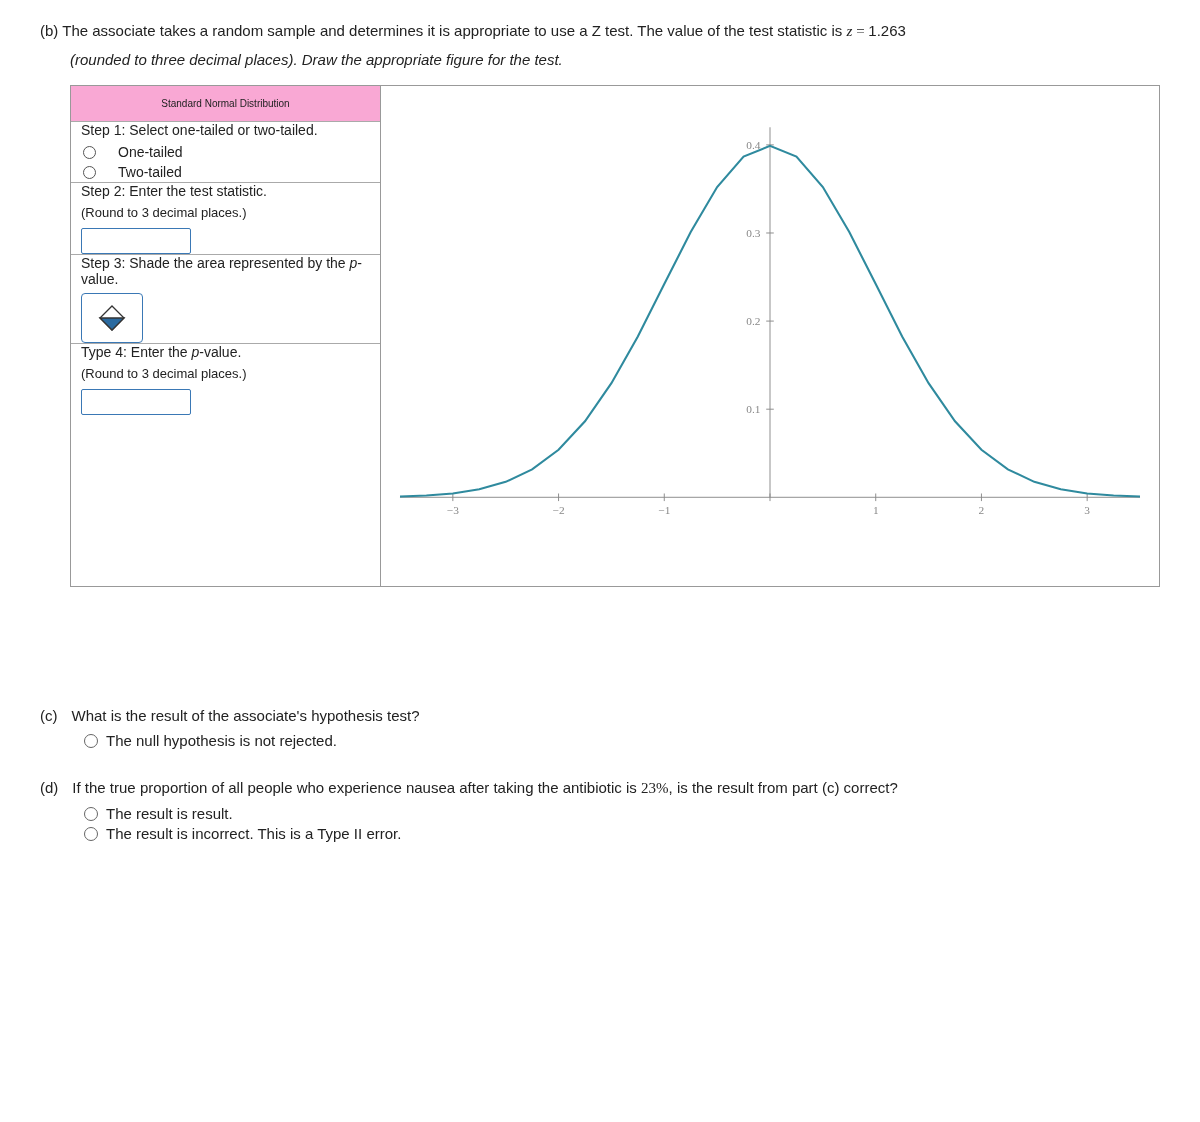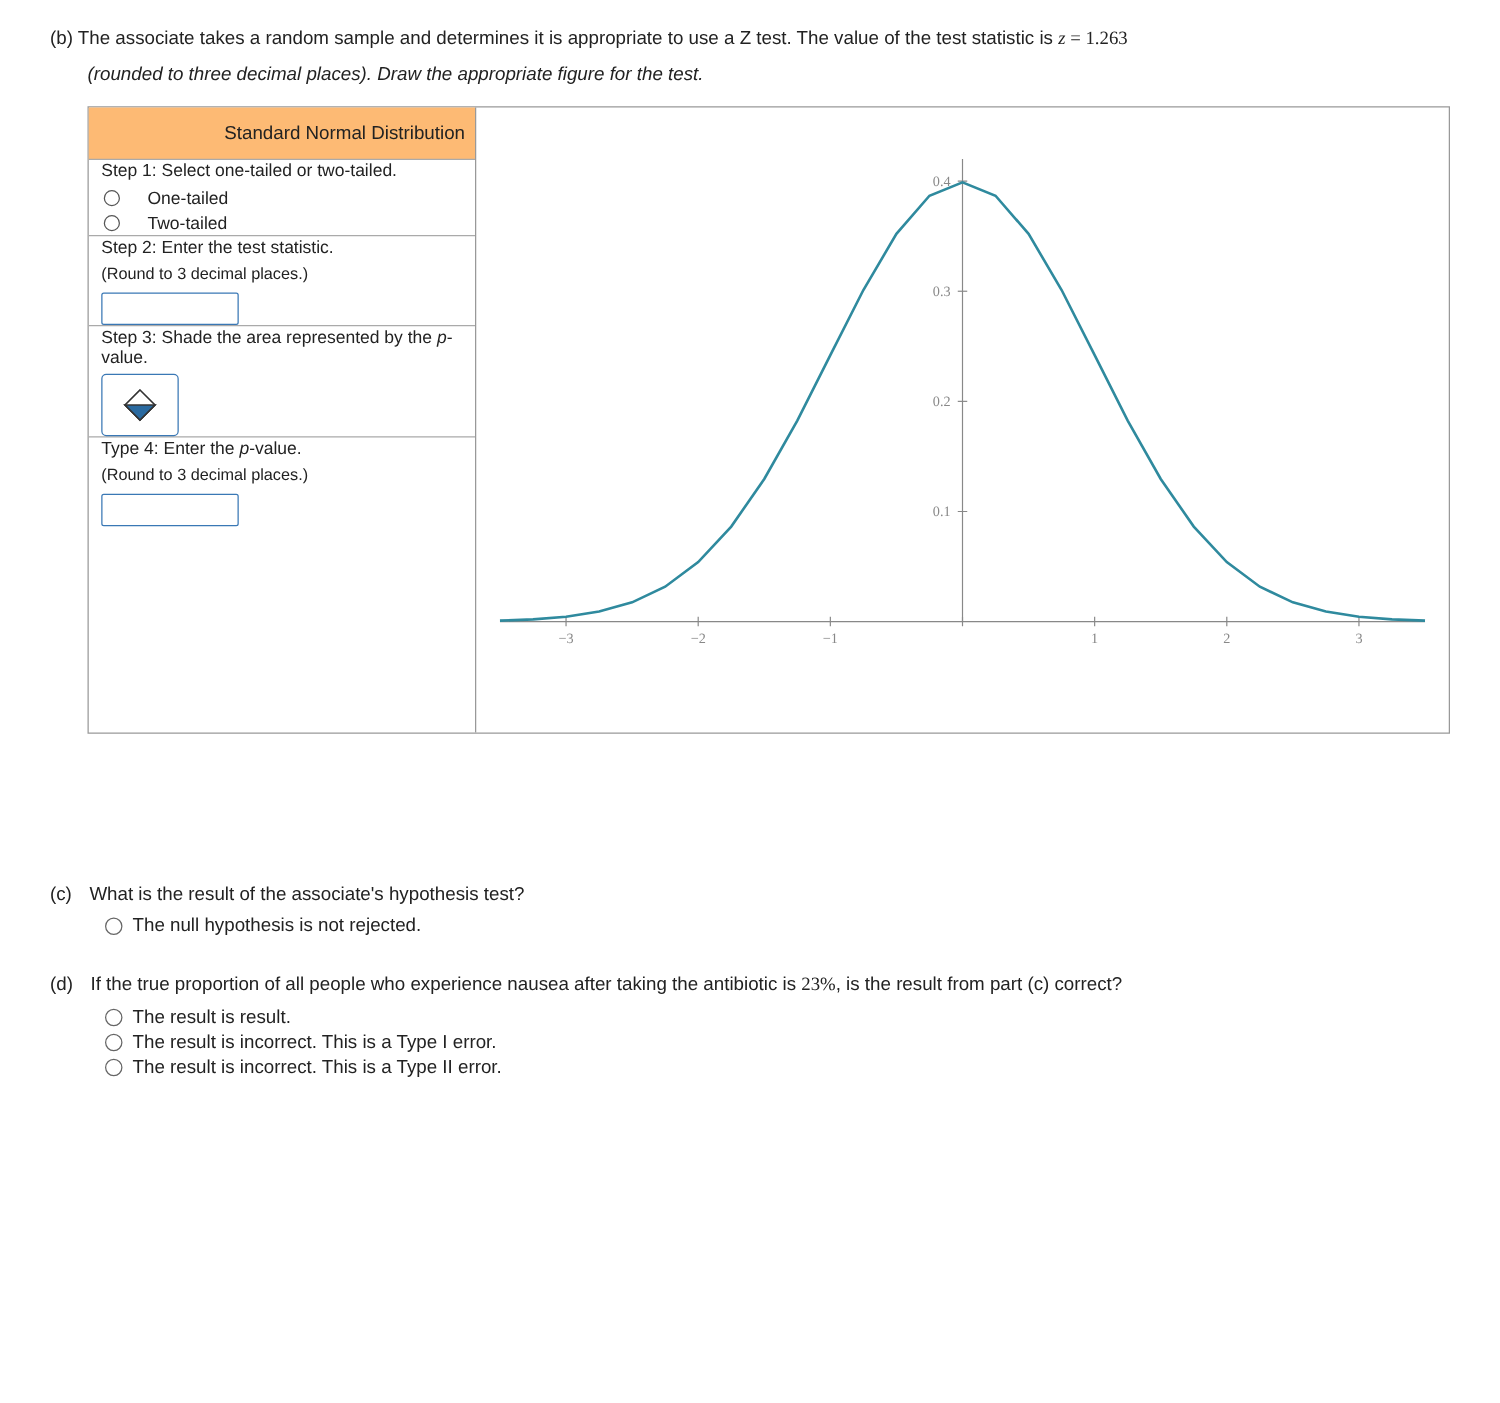--- a/index.html
+++ b/index.html
@@ -7,42 +7,42 @@
     font-family: Verdana, Geneva, sans-serif;
     font-size: 15px;
     color: #222;
     margin: 0;
     padding: 20px 40px;
     background: #fff;
   }
   .part-label { display: inline; }
   .part-text { display: inline; }
   .z-eq { white-space: nowrap; }
-  .z-val { font-family: Liberation Serif, serif; }
+  .z-val { font-family: Liberation Sans, sans-serif; }
   .part-b-text { margin: 0 0 6px 0; line-height: 1.5; }
   .indent-line { margin-left: 30px; margin-top: 0; font-style: italic; }
 
   .panel-row {
     display: flex;
     margin-left: 30px;
     margin-top: 14px;
     border: 1px solid #999;
   }
   .left-panel {
     width: 310px;
     border-right: 1px solid #999;
     display: flex;
     flex-direction: column;
   }
   .panel-title {
-    background: #fdba74;
-    text-align: right;
+    background: #f9a8d4;
+    text-align: center;
     padding: 12px 8px;
     border-bottom: 1px solid #aaa;
-    font-size: 15px;
+    font-size: 10px;
   }
   .step-box {
     border-bottom: 1px solid #aaa;
     padding: 0 10px;
     font-size: 14px;
   }
   .step-box:last-child { border-bottom: none; padding-bottom: 60px; }
   .step-label { margin-bottom: 6px; }
   .sub-label { font-size: 13px; }
   .radio-row { display: flex; align-items: center; gap: 22px; margin: 4px 0 2px 2px; font-size: 14px;}
@@ -190,20 +190,16 @@
       <span>If the true proportion of all people who experience nausea after taking the antibiotic is </span><span class="serif">23%</span><span>, is the result from part (c) correct?</span>
     </span>
   </div>
   <div class="ans-block">
     <div class="ans-row">
       <span class="radio-circle"></span>
       <span>The result is result.</span>
     </div>
     <div class="ans-row">
       <span class="radio-circle"></span>
-      <span>The result is incorrect. This is a Type I error.</span>
-    </div>
-    <div class="ans-row">
-      <span class="radio-circle"></span>
       <span>The result is incorrect. This is a Type II error.</span>
     </div>
   </div>
 </div>
 
 </body></html>

